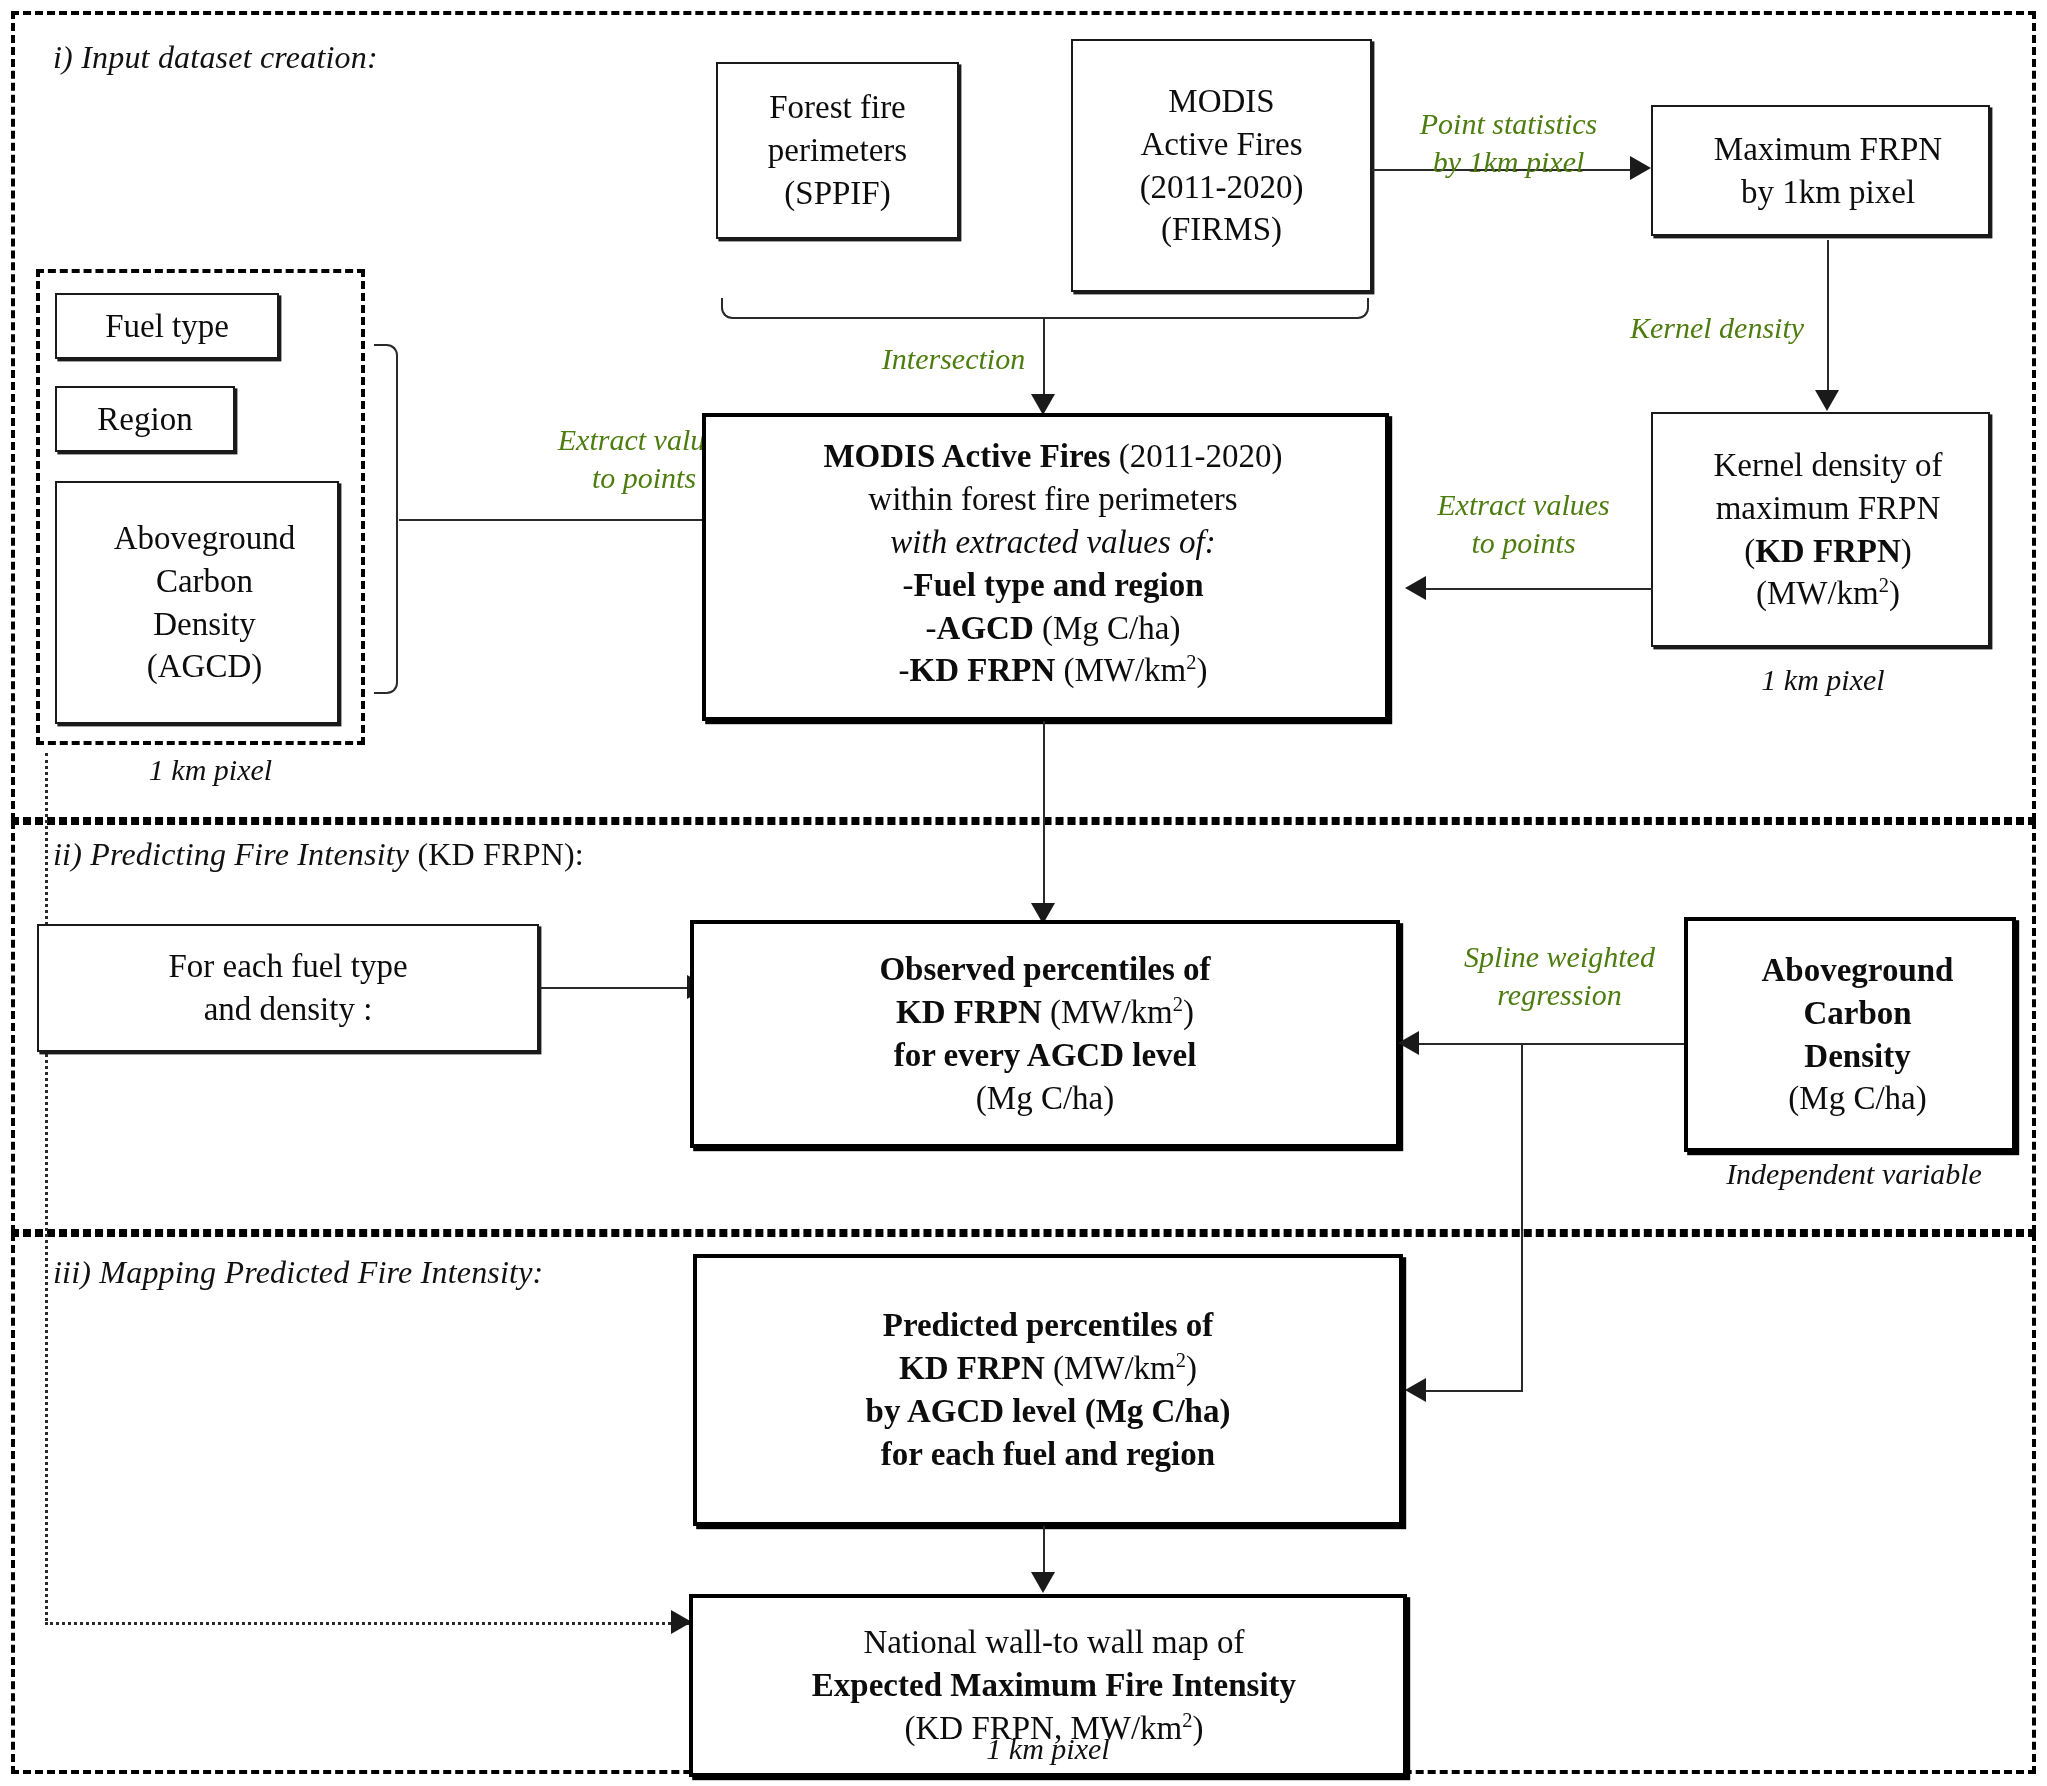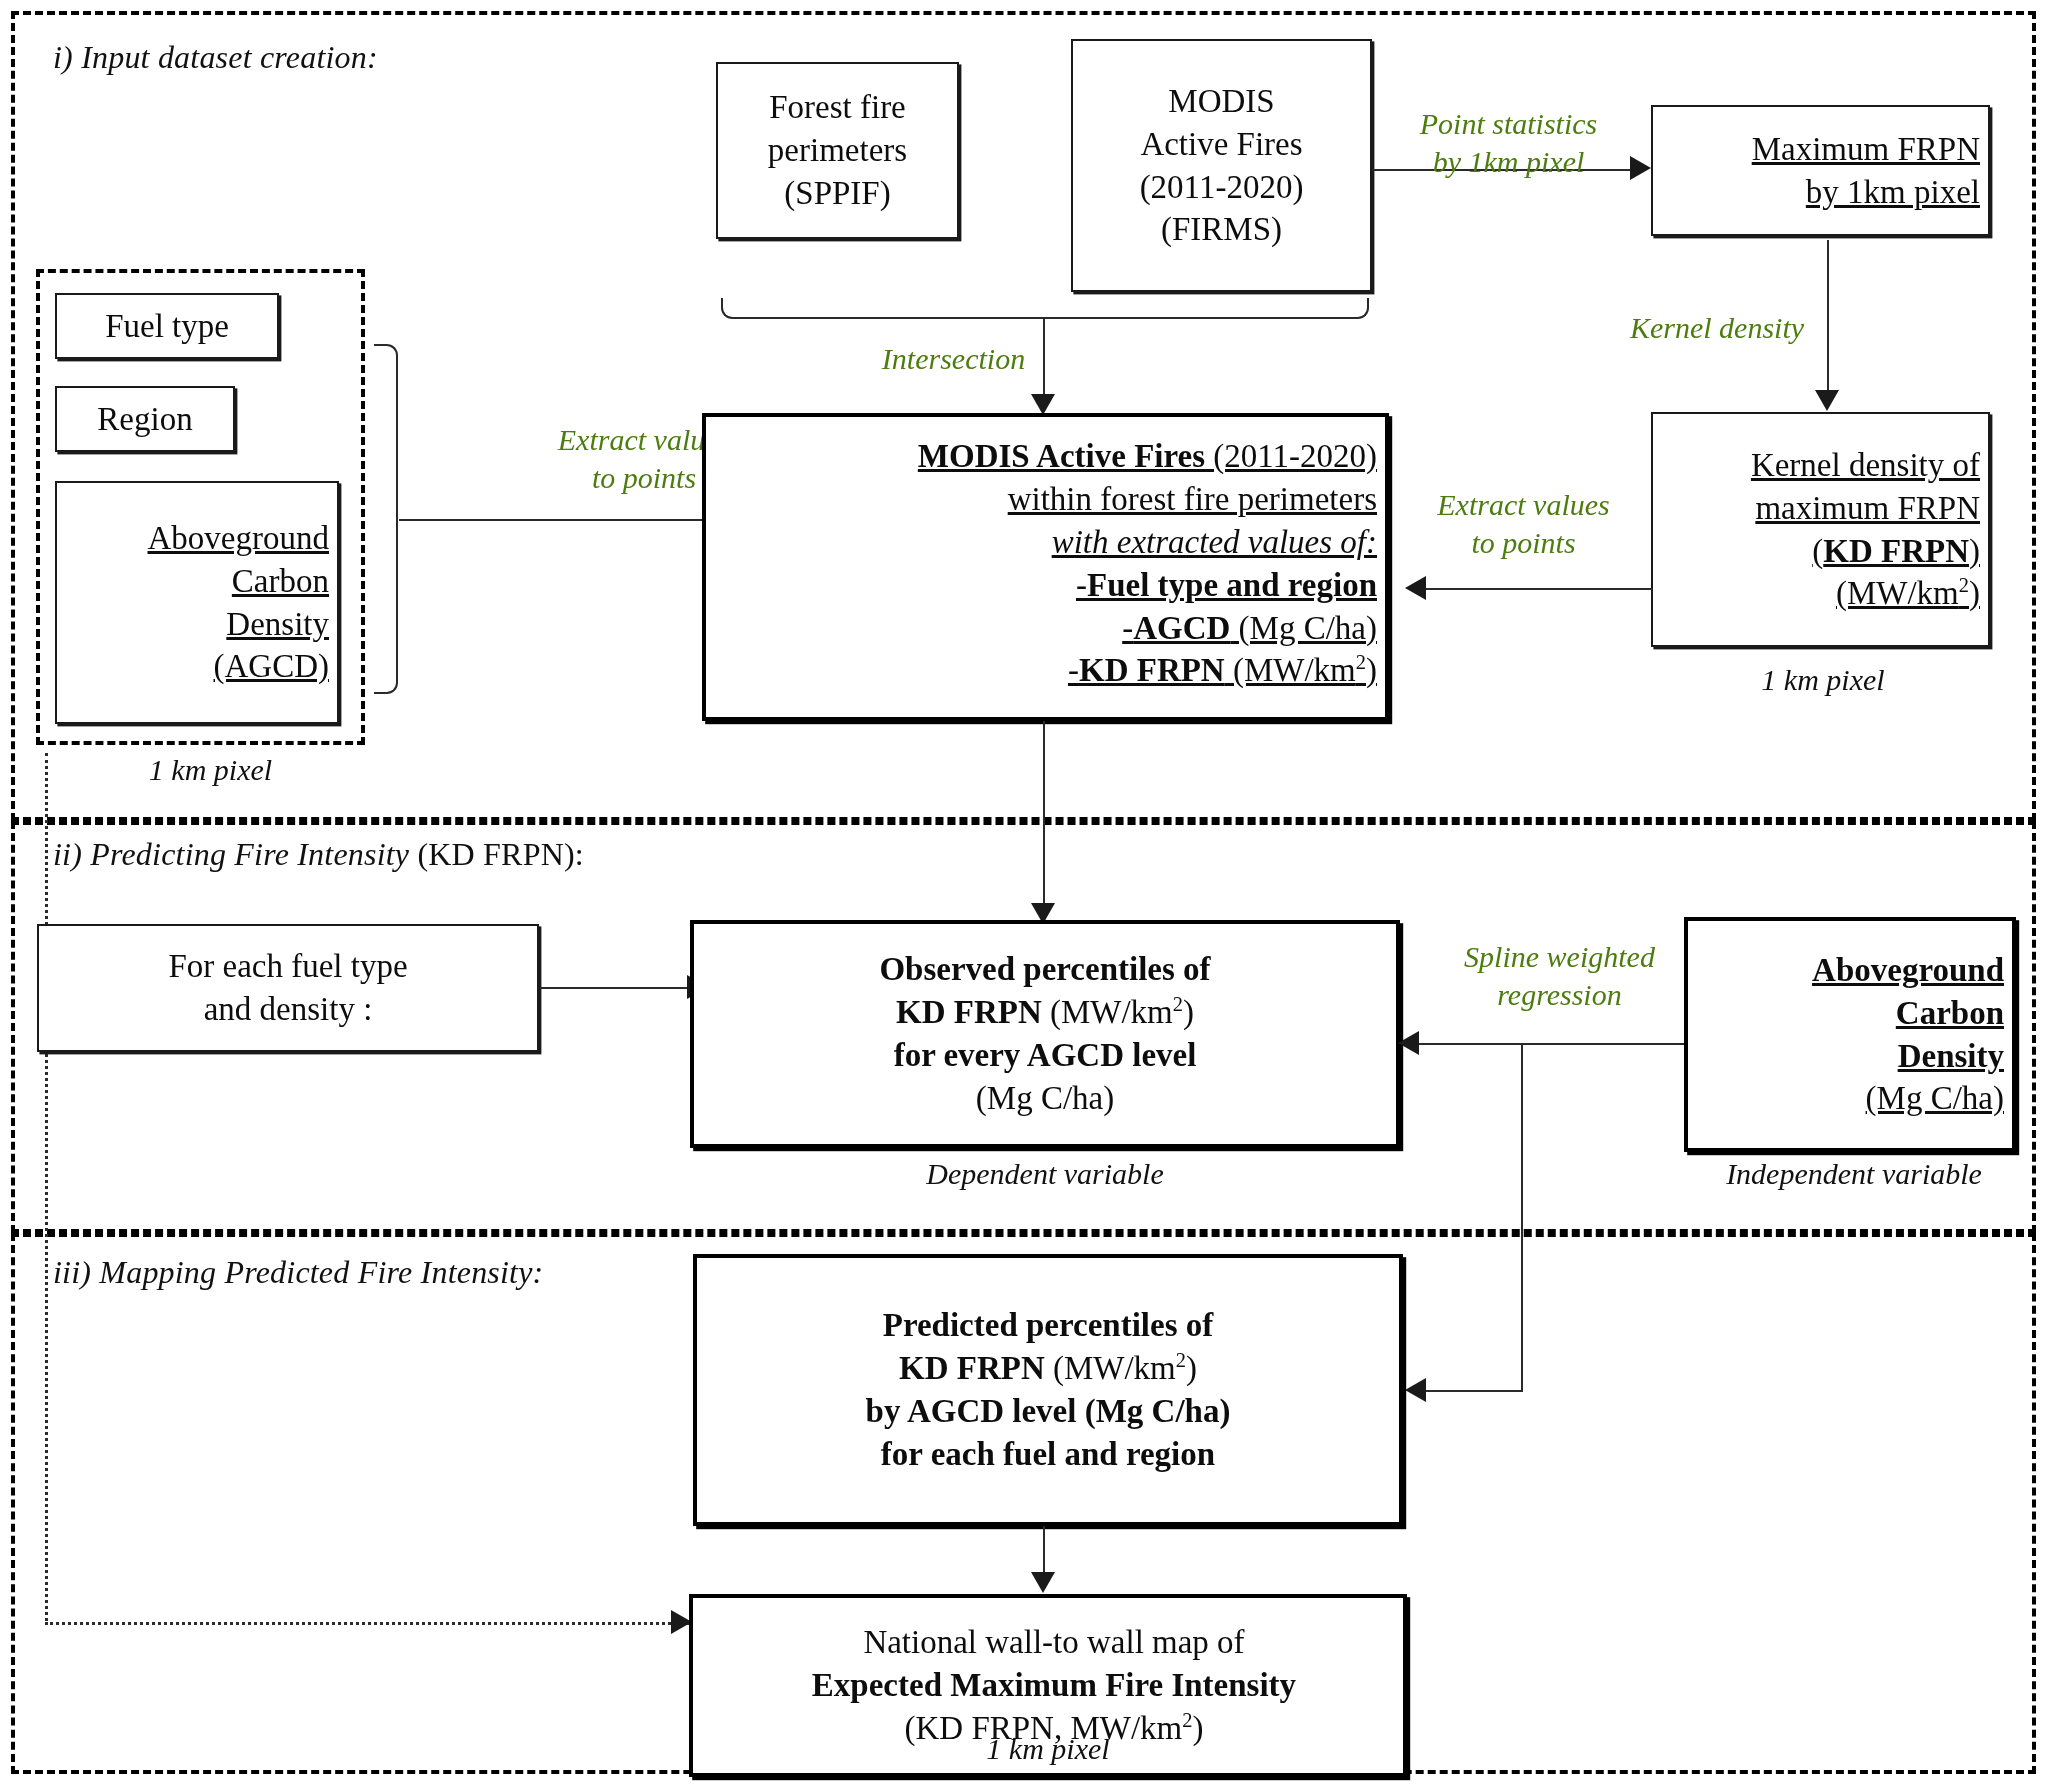--- a/index.html
+++ b/index.html
@@ -50,24 +50,23 @@
     color: #0d0d0d;
     font-size: 33px;
     line-height: 1.30;
     padding: 4.9px 8px;
   }
   .box.thick {
     border: 4.9px solid #000;
     box-shadow: 3.2px 3.2px 0 #000;
   }
   .box.left-align {
-    align-items: flex-end;
+    align-items: center;
     text-align: left;
     padding-left: 23px;
-    text-decoration: underline;
   }
   .box .ln { display: block; white-space: nowrap; }
   .b { font-weight: bold; }
   .it { font-style: italic; }
   sup { font-size: 0.62em; vertical-align: super; line-height: 0; }
 
   .bullet-row {
     display: flex;
     align-items: baseline;
     white-space: nowrap;
@@ -261,21 +260,20 @@
   <div class="hline" style="left:540px; top:987px; width:151px;"></div>
   <div class="arrow-r" style="left:687px; top:975px;"></div>
 
   <div class="box thick" style="left:690px; top:920px; width:710px; height:228px;">
     <span class="ln b">Observed percentiles of</span>
     <span class="ln"><span class="b">KD FRPN</span><span> (MW/km</span><sup>2</sup><span>)</span></span>
     <span class="ln b">for every AGCD level</span>
     <span class="ln">(Mg C/ha)</span>
   </div>
 
-  <div class="caption" style="left:690px; top:1157px; width:710px;">Dependent variable</div>
 
   <div class="hline" style="left:1419px; top:1043px; width:267px;"></div>
   <div class="arrow-l" style="left:1398px; top:1031px;"></div>
   <div class="edge-label" style="left:1426px; top:938px; width:267px;">
     <span>Spline weighted</span><br>
     <span>regression</span>
   </div>
 
   <div class="vline" style="left:1521px; top:1043px; height:348px;"></div>
   <div class="hline" style="left:1426px; top:1390px; width:97px;"></div>

